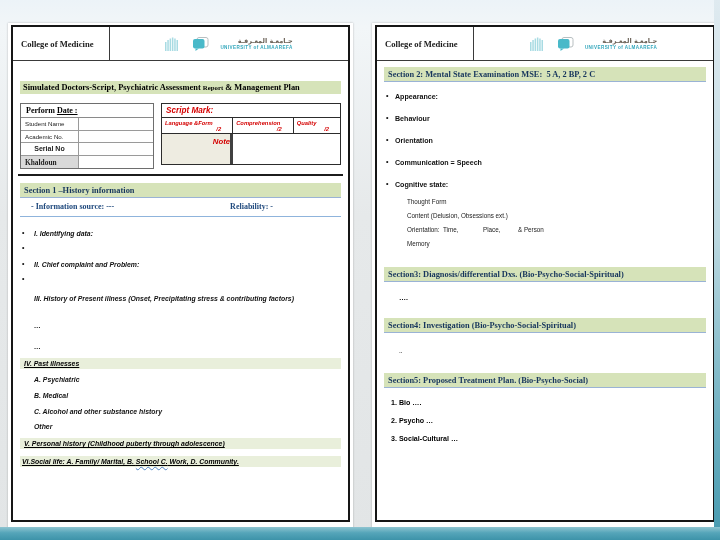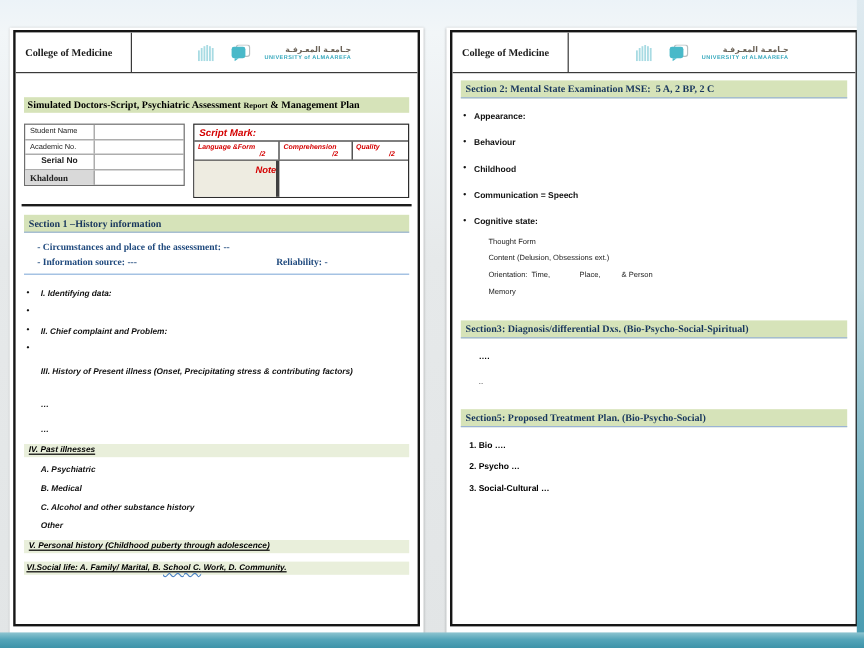--- a/index.html
+++ b/index.html
@@ -131,20 +131,21 @@
             <div class="logo-ar">جـامعـة المعـرفـة</div>
             <div class="logo-en">UNIVERSITY of ALMAAREFA</div>
           </div>
         </div>
       </div>
 
       <div class="title-bar"><span>Simulated Doctors-Script, Psychiatric Assessment </span><span class="small">Report</span><span> &amp; Management Plan</span></div>
 
       <div class="tables">
         <div class="info-table">
+          <div class="it-header"><span>Perform </span><u>Date :</u></div>
           <div class="it-row">
             <div class="it-label">Student Name</div>
             <div class="it-value"></div>
           </div>
           <div class="it-row">
             <div class="it-label">Academic No.</div>
             <div class="it-value"></div>
           </div>
           <div class="it-row">
             <div class="it-label bold">Serial No</div>
@@ -167,21 +168,20 @@
             <div class="note-cell">Note</div>
             <div class="empty-cell"></div>
           </div>
         </div>
       </div>
 
       <div class="thick-rule"></div>
 
       <div class="s-bar">Section 1 –History information</div>
 
-      <div class="blue-line">- Circumstances and place of the assessment: --</div>
       <div class="blue-row">
         <span class="blue-line" style="margin-top:0">- Information source:  ---</span>
         <span class="blue-line rel" style="margin-top:0">Reliability: -</span>
       </div>
       <div class="thin-blue-rule"></div>
 
       <div class="blt dot m13">I. Identifying data:</div>
       <div class="blt dot m7"></div>
       <div class="blt dot m8">II. Chief complaint and Problem:</div>
       <div class="blt dot m7"></div>
@@ -233,32 +233,33 @@
             <div class="logo-ar">جـامعـة المعـرفـة</div>
             <div class="logo-en">UNIVERSITY of ALMAAREFA</div>
           </div>
         </div>
       </div>
 
       <div class="s-bar" style="margin-top:6px">Section 2: Mental State Examination MSE:  5 A, 2 BP, 2 C</div>
 
       <div class="b2 first">Appearance:</div>
       <div class="b2">Behaviour</div>
-      <div class="b2">Childhood</div>
+      <div class="b2">Orientation</div>
       <div class="b2">Communication = Speech</div>
       <div class="b2">Cognitive state:</div>
 
       <div class="sub first">Thought Form</div>
       <div class="sub">Content (Delusion, Obsessions ext.)</div>
       <div class="sub">Orientation:  Time,              Place,          &amp; Person</div>
       <div class="sub">Memory</div>
 
       <div class="s-bar" style="margin-top:20px">Section3: Diagnosis/differential Dxs. (Bio-Psycho-Social-Spiritual)</div>
       <div class="body-dots" style="margin-top:12px">….</div>
 
+      <div class="s-bar" style="margin-top:17px">Section4: Investigation (Bio-Psycho-Social-Spiritual)</div>
       <div class="body-dots" style="margin-top:14px; font-weight:normal; font-size:6.5px">..</div>
 
       <div class="s-bar" style="margin-top:19px">Section5: Proposed Treatment Plan. (Bio-Psycho-Social)</div>
       <div class="num-item" style="margin-top:11px">1. Bio ….</div>
       <div class="num-item">2. Psycho …</div>
       <div class="num-item">3. Social-Cultural   …</div>
 
     </div>
     <div class="pfooter">
       <span>Khaldoun Marwa, MD 2021</span>

